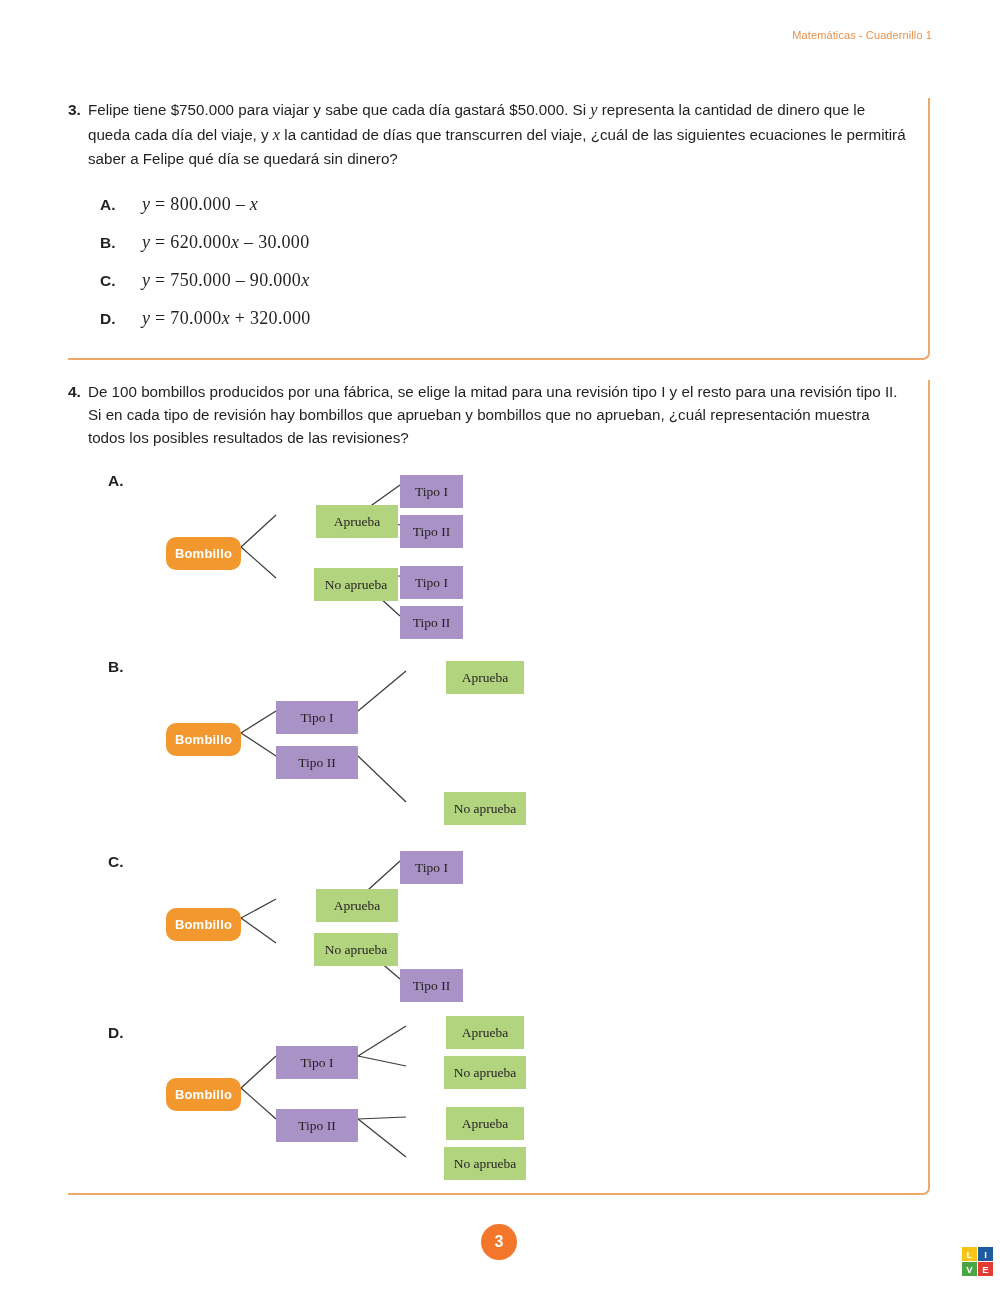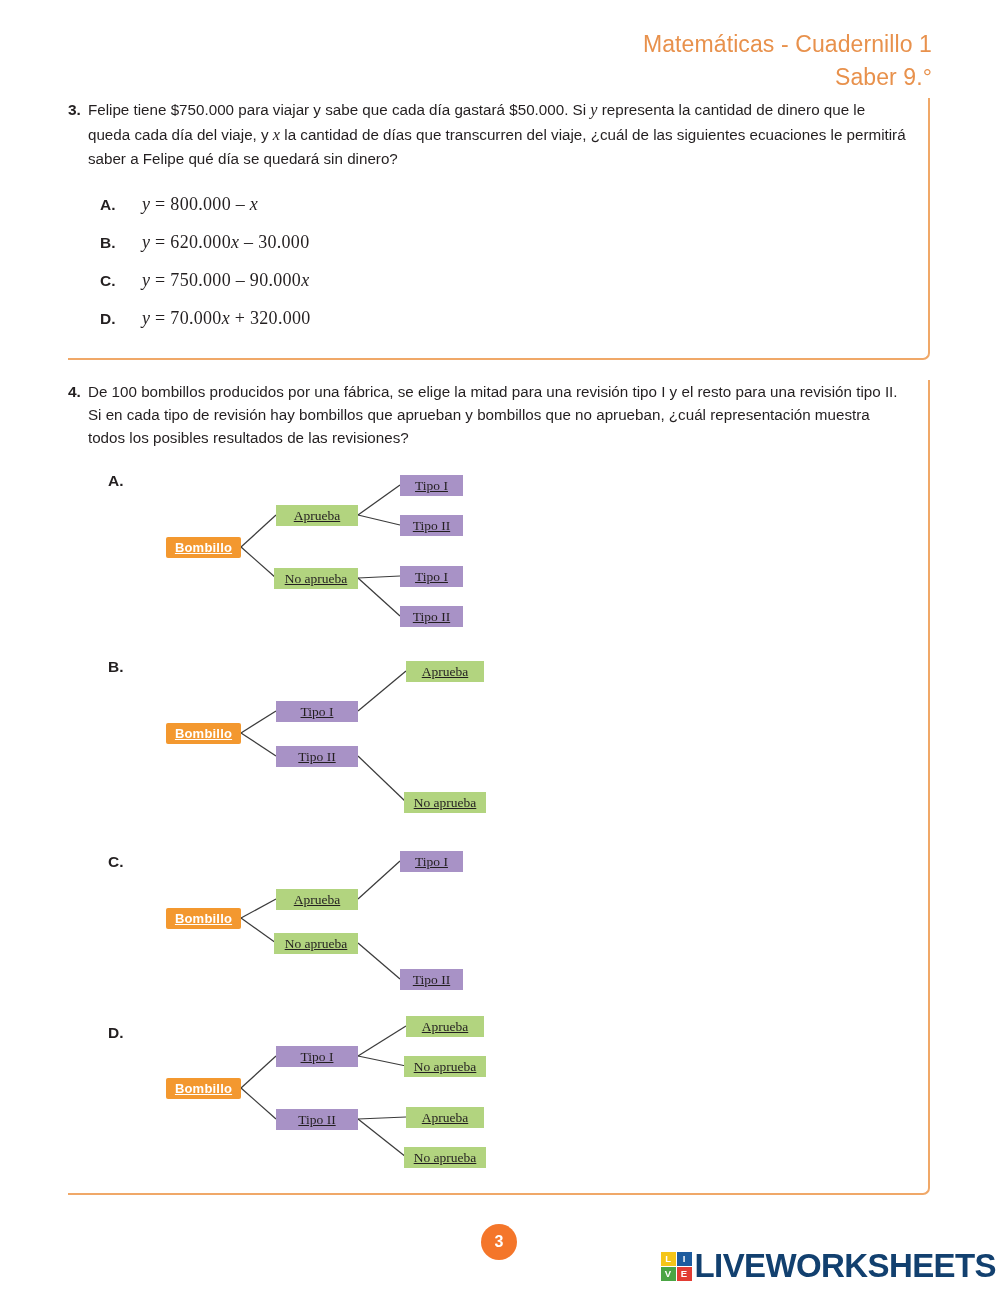--- a/index.html
+++ b/index.html
@@ -16,21 +16,21 @@
     overflow: hidden;
   }
 
   
   .page-header {
     position: absolute;
     top: 28px;
     right: 68px;
     text-align: right;
     color: #e8914c;
-    font-size: 23px;
+    font-size: 11px;
     line-height: 1.42;
     letter-spacing: 0.1px;
   }
 
   
   .question-block {
     position: absolute;
     left: 68px;
     width: 862px;
     border-right: 2.5px solid #f0a868;
@@ -99,37 +99,37 @@
     left: 0;
     top: 0;
   }
   .node {
     position: absolute;
     box-sizing: border-box;
     display: flex;
     align-items: center;
     justify-content: center;
     font-size: 13.5px;
-    height: 21px;
+    height: 33px;
     white-space: nowrap;
     font-family: "Liberation Serif", serif;
-    text-decoration: underline;
   }
   .node.root {
     background: #f3982f;
     color: #ffffff;
     font-family: "Liberation Sans", sans-serif;
     font-weight: bold;
     font-size: 13px;
-    border-radius: 2px;
+    border-radius: 10px;
     letter-spacing: 0.2px;
   }
   .node.green {
     background: #b2d47f;
     color: #231f20;
+    margin-left: 40px;
   }
   .node.purple {
     background: #a892c6;
     color: #231f20;
   }
   .edges {
     position: absolute;
     left: 0;
     top: 0;
     overflow: visible;
@@ -185,21 +185,20 @@
     font-size: 33px;
     letter-spacing: -0.6px;
     font-family: "Liberation Sans", sans-serif;
   }
 </style>
 </head>
 <body>
 
 <div class="page-header">
   <div>Matemáticas - Cuadernillo 1</div>
-  <div>Saber 9.°</div>
 </div>
 
 <div class="question-block" id="q3-block">
   <div class="q-head">
     <span class="q-number">3.</span>
     <span class="q-text"><span>Felipe tiene $750.000 para viajar y sabe que cada día gastará $50.000. Si </span><span class="mathvar">y</span><span> representa la cantidad de dinero que le queda cada día del viaje, y </span><span class="mathvar">x</span><span> la cantidad de días que transcurren del viaje, ¿cuál de las siguientes ecuaciones le permitirá saber a Felipe qué día se quedará sin dinero?</span></span>
   </div>
 
   <div class="eq-list">
     <div class="eq-row">
@@ -298,14 +297,13 @@
 
 <div class="page-badge">3</div>
 
 <div class="lw-logo">
   <div class="lw-tiles">
     <span class="lw-l">L</span>
     <span class="lw-i">I</span>
     <span class="lw-v">V</span>
     <span class="lw-e">E</span>
   </div>
-  <div class="lw-word">LIVEWORKSHEETS</div>
 </div>
 
 </body></html>

